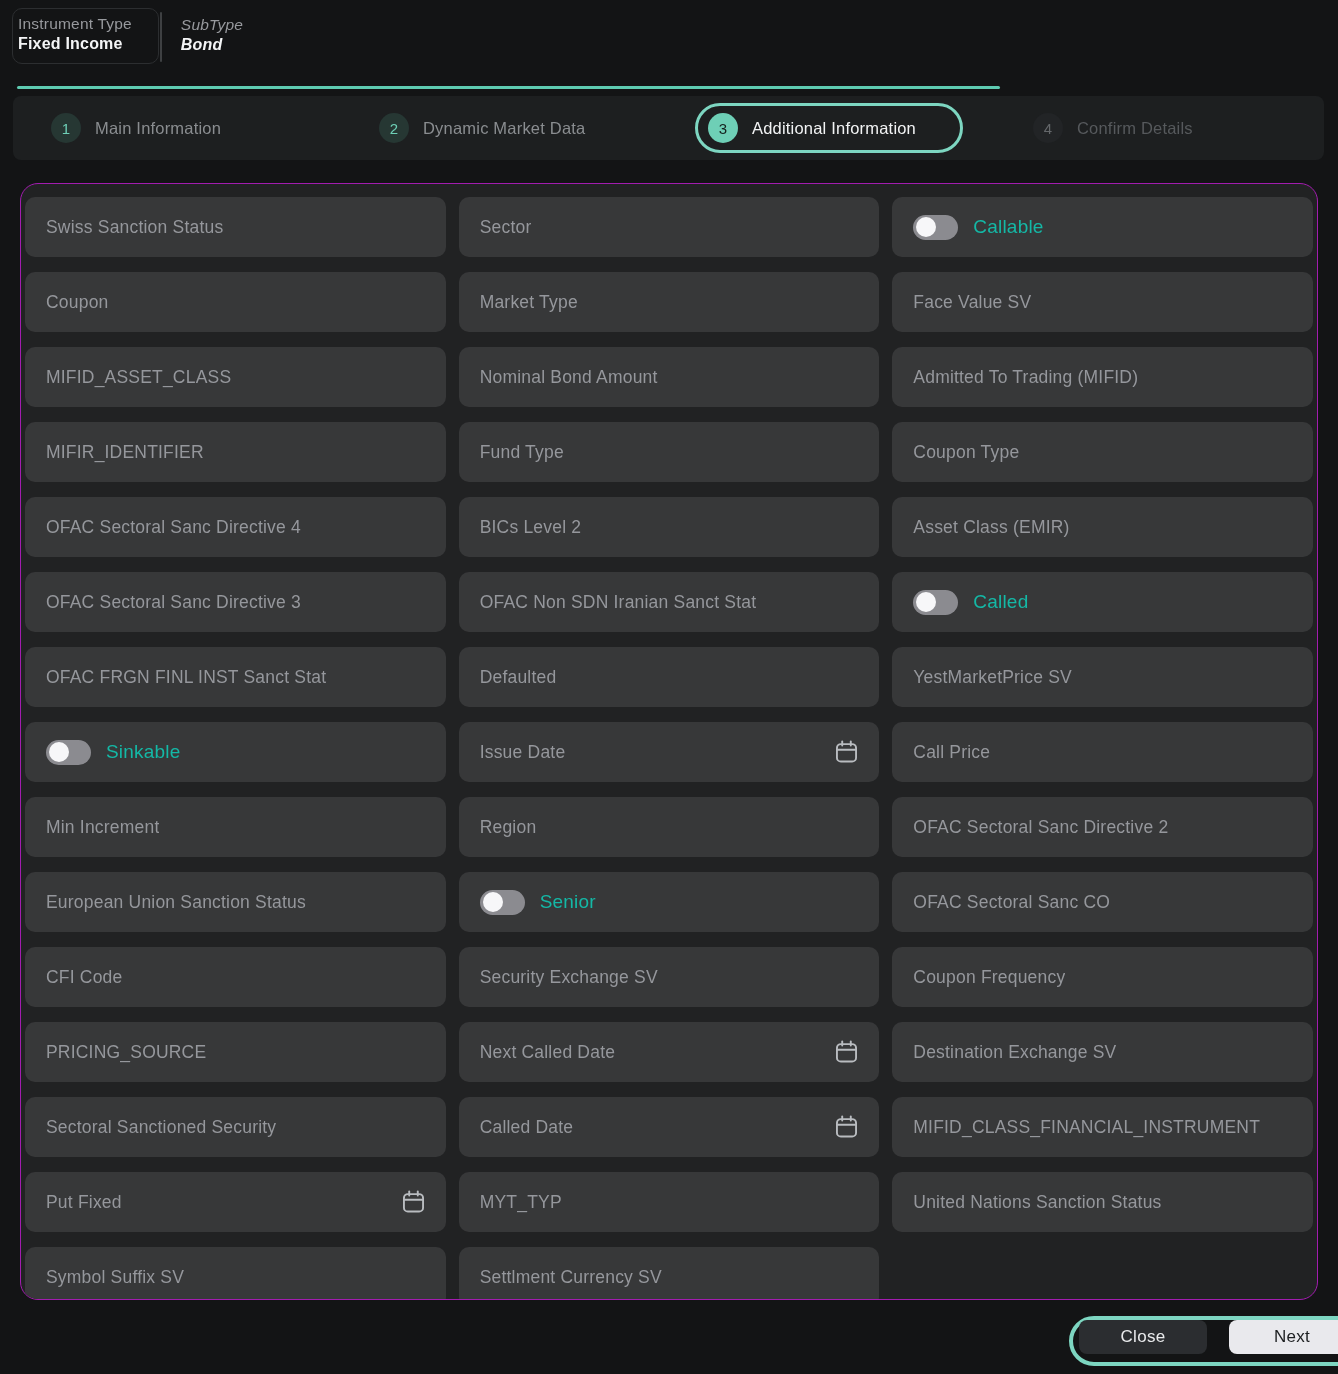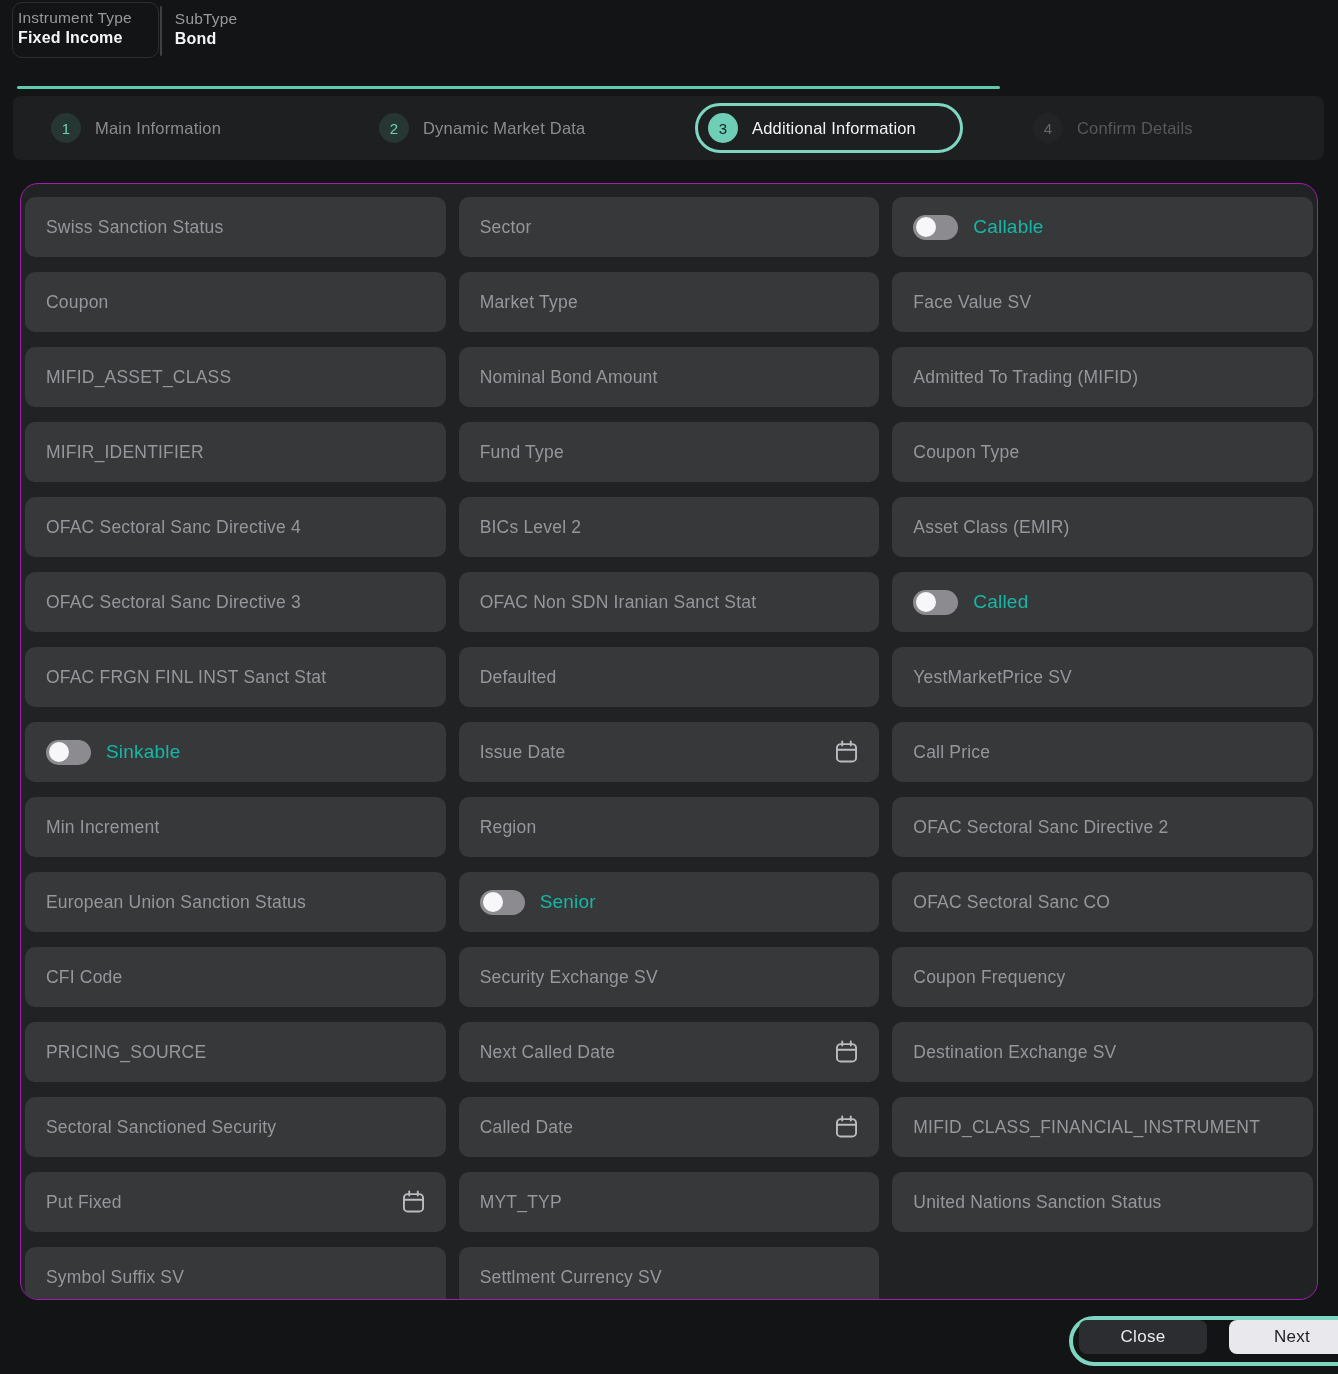--- a/index.html
+++ b/index.html
@@ -3,27 +3,27 @@
 <meta charset="utf-8">
 <style>
   * { margin:0; padding:0; box-sizing:border-box; }
   html,body { background:#0d0e0f; }
   body { font-family:"Liberation Sans","DejaVu Sans",sans-serif; }
   .screen{
     position:relative; width:1338px; height:1374px;
     background:#131415; overflow:hidden;
   }
   
-  .header{ position:absolute; left:12px; top:2px; display:flex; align-items:stretch; }
+  .header{ position:absolute; left:12px; top:8px; display:flex; align-items:stretch; }
   .hgroup{ border:1px solid #2c2e30; border-radius:10px; padding:6px 26px 9px 5px; }
   .hgroup.noborder{ border-color:transparent; padding-left:0; }
   .h-label{ font-size:15.5px; color:#97999d; letter-spacing:.2px; }
   .h-value{ font-size:16px; font-weight:bold; color:#f4f5f6; margin-top:2px; letter-spacing:.2px; }
   .h-divider{ width:2px; background:#3e4042; margin:4px 0 2px 1px; border-radius:1px; }
-  .subtype{ margin-left:12px; padding-top:7px; }
+  .subtype{ margin-left:18px; padding-top:7px;font-style:italic; }
   .progress-underline{
     position:absolute; left:17px; top:86px; width:983px; height:3px;
     background:#5ecbb1; border-radius:2px;
   }
   
   .stepper{
     position:absolute; left:13px; top:96px; width:1311px; height:64px;
     background:#1d1f20; border-radius:8px;
   }
   .step{ position:absolute; top:0; height:64px; display:flex; align-items:center; gap:14px; }

